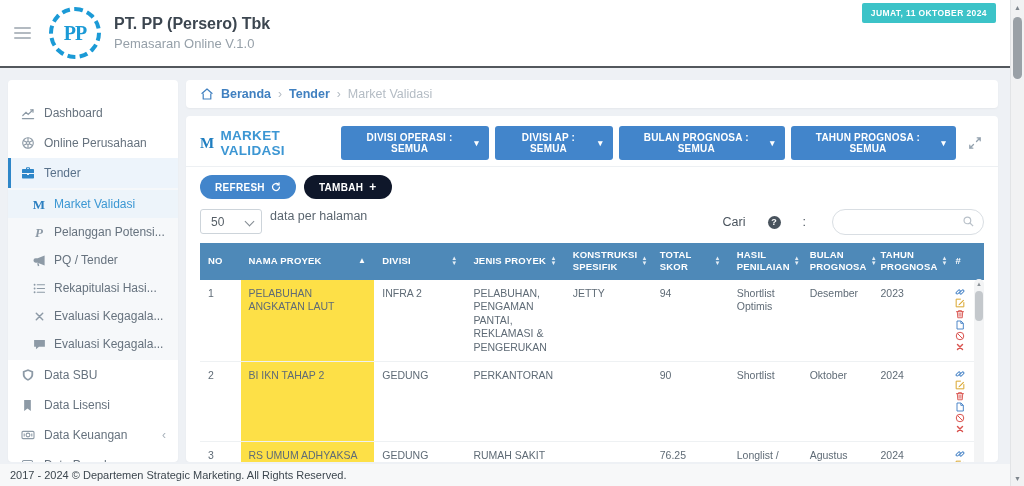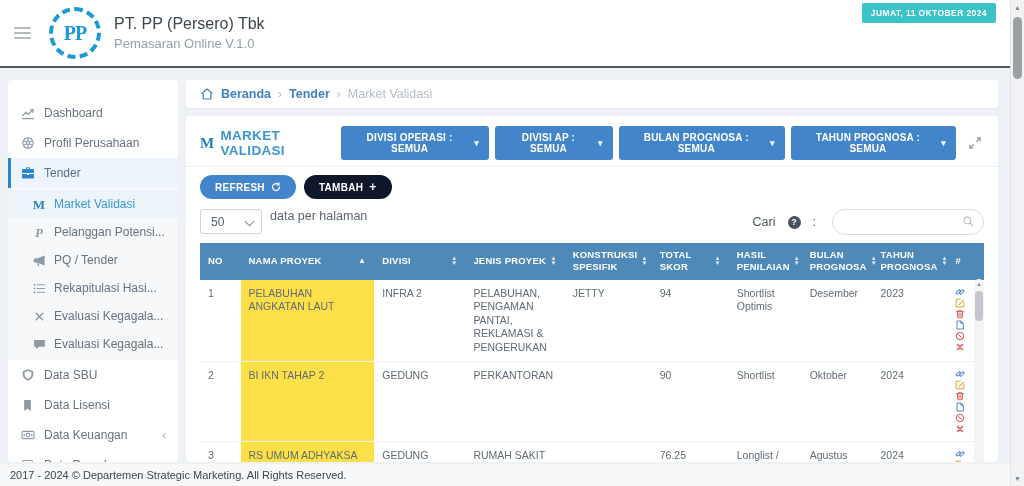--- a/index.html
+++ b/index.html
@@ -8,21 +8,21 @@
   .page { position:relative; width:1024px; height:486px; background:#eef1f5; overflow:hidden; margin:0 auto; }
 
   
   .header { position:relative; height:68px; background:#fff; border-bottom:2px solid #53585d;
             display:flex; align-items:center; padding:0 44px 0 14px; }
   .hamburger { display:flex; flex-direction:column; gap:3px; margin-right:18px; cursor:pointer; }
   .hamburger div { width:17px; height:2px; background:#b3bac1; border-radius:1px; }
   .logo { width:52px; height:52px; border:4px dashed #1b9ad6; border-radius:50%;
           display:flex; align-items:center; justify-content:center; margin-right:13px;
           color:#1b9ad6; font-family:"Liberation Serif",serif; font-weight:700; font-size:20px; letter-spacing:-1px; }
-  .titles .company { font-size:16px; font-weight:400; color:#3c4650; }
+  .titles .company { font-size:16px; font-weight:700; color:#3c4650; }
   .titles .appver { font-size:13px; color:#96a0a9; margin-top:3px; }
   .header-right { margin-left:auto; display:flex; align-items:center; gap:16px; }
   .notif { position:relative; display:flex; align-items:flex-start; cursor:pointer; }
   .notif .flag { color:#b9c1c9; }
   .notif-badge { margin:-6px 0 0 -2px; background:#ef6e75; color:#fff; font-size:9.5px; font-weight:700;
                  padding:3px 8px; border-radius:9px; }
   .hdr-divider { width:1px; height:20px; background:#e3e7ea; }
   .avatar { width:38px; height:38px; border-radius:50%; background:#eceef0; overflow:hidden;
             display:flex; align-items:flex-end; justify-content:center; cursor:pointer;
             box-shadow:0 1px 2px rgba(0,0,0,.15); }
@@ -88,21 +88,21 @@
   .pill.add { background:#0f172a;justify-content:flex-end; }
   .plus::after { content:"+"; font-size:12px; font-weight:700; line-height:1; }
 
   .pager-row { display:flex; align-items:flex-start; margin-bottom:8px; }
   .select-wrap { position:relative; width:62px; height:25px; border:1px solid #cdd4da; border-radius:3px; background:#fff; }
   .select-wrap select { appearance:none; -webkit-appearance:none; width:100%; height:100%; border:none; background:transparent;
                         font-family:inherit; font-size:12px; color:#555e66; padding:0 18px 0 10px; outline:none; }
   .select-wrap::after { content:""; position:absolute; right:8px; top:8px; width:6px; height:6px;
                         border-right:1.5px solid #828a91; border-bottom:1.5px solid #828a91; transform:rotate(45deg); pointer-events:none; }
   .pager-label { font-size:12.5px; color:#5b6670; margin-left:8px; }
-  .search-cluster { margin-left:auto; display:flex; align-items:center; gap:12px; font-size:12.5px; color:#4a545e; }
+  .search-cluster { margin-left:auto; display:flex; align-items:center; gap:22px; font-size:12.5px; color:#4a545e; }
   .qmark { width:13px; height:13px; border-radius:50%; background:#49535d; color:#fff; font-size:9px; font-weight:700;
            display:flex; align-items:center; justify-content:center; }
   .qmark::after { content:"?"; }
   .search-box { position:relative; width:152px; margin-left:4px; }
   .search-box input { width:100%; height:26px; border:1px solid #d9dee3; border-radius:13px; outline:none;
                       padding:0 28px 0 12px; font-family:inherit; font-size:12px; color:#555; background:#fff; }
   .search-box .mag { position:absolute; right:9px; top:6px; color:#b9c1c9; }
 
   
   .table-wrap { position:relative; }
@@ -170,21 +170,21 @@
       <div class="item">
         <span class="icn">
           <svg width="14" height="14" viewBox="0 0 14 14">
               <g fill="none" stroke="currentColor" stroke-width="1.1">
                 <circle cx="7" cy="7" r="5.3"></circle>
                 <path d="M7 1.7v10.6M2.4 4.4l9.2 5.2M2.4 9.6l9.2-5.2"></path>
                 <circle cx="7" cy="7" r="1.5" fill="#fff"></circle>
               </g>
             </svg>
         </span>
-        <span>Profil Perusahaan</span>
+        <span>Online Perusahaan</span>
       </div>
       <div class="item active-parent">
         <span class="icn">
           <svg width="14" height="14" viewBox="0 0 14 14">
               <path fill="currentColor" d="M5 3.1v-.9c0-.5.4-.9.9-.9h2.2c.5 0 .9.4.9.9v.9H12c.6 0 1 .4 1 1V7H1V4.1c0-.6.4-1 1-1h3zm1 0h2v-.8H6v.8zM1 8h5v1.1h2V8h5v3.5c0 .6-.4 1-1 1H2c-.6 0-1-.4-1-1V8z"></path>
             </svg>
         </span>
         <span>Tender</span>
       </div>
 

